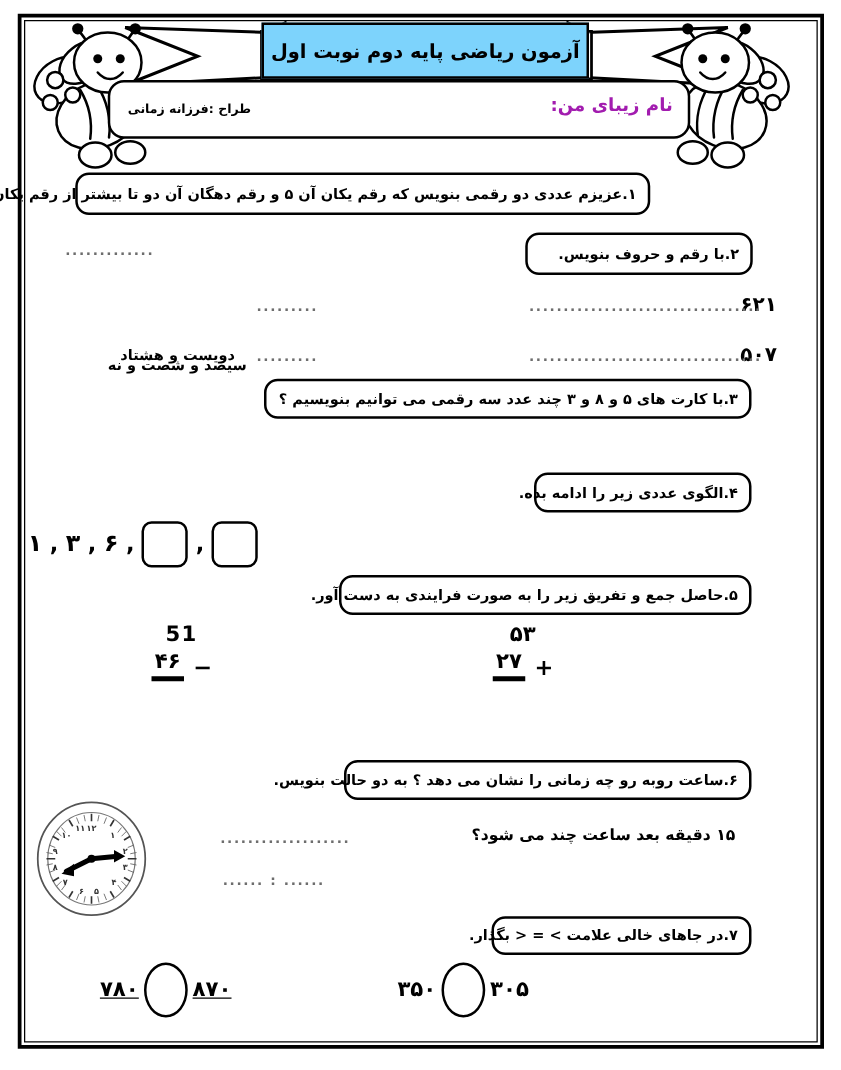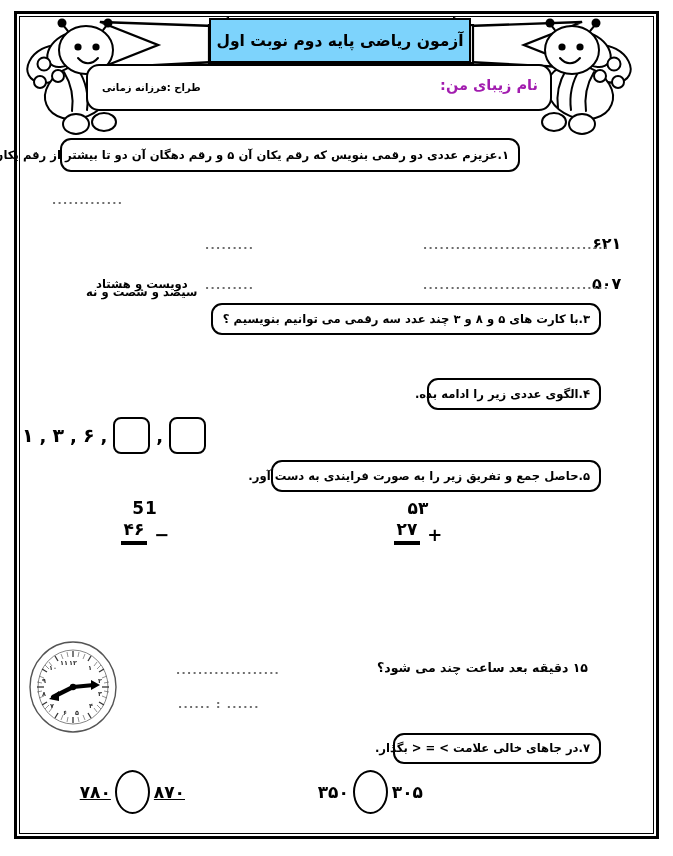--- a/index.html
+++ b/index.html
@@ -341,20 +341,23 @@
   <div class="name-bar">
     <span class="name-label">نام زیبای من:</span>
     <span class="designer-label">طراح :فرزانه زمانی</span>
   </div>
 
   <div class="q-box" style="left:60px; top:138px; width:460px; height:34px;">
     <span class="q-text">۱.عزیزم عددی دو رقمی بنویس که رقم یکان آن ۵ و رقم دهگان آن دو تا بیشتر از رقم یکان باشد.</span>
   </div>
   <span class="dots" style="left:52px; top:194px;">.............</span>
 
+  <div class="q-box" style="left:420px; top:186px; width:182px; height:34px;">
+    <span class="q-text">۲.با رقم و حروف بنویس.</span>
+  </div>
 
   <span class="abs-text num" style="left:592px; top:234px;">۶۲۱</span>
   <span class="dots" style="left:423px; top:239px;">..................................</span>
   <span class="dots" style="left:205px; top:239px;">.........</span>
   <span class="abs-text word" style="left:86px; top:237px;margin-top:48px;">سیصد و شصت و نه</span>
 
   <span class="abs-text num" style="left:592px; top:274px;">۵۰۷</span>
   <span class="dots" style="left:423px; top:279px;">..................................</span>
   <span class="dots" style="left:205px; top:279px;">.........</span>
   <span class="abs-text word" style="left:96px; top:277px;">دویست و هشتاد</span>
@@ -392,20 +395,23 @@
   </div>
 
   <div class="sum-block" style="left:97px; top:498px;">
     <div class="sum-top">51</div>
     <div class="sum-bottom-row">
       <span class="sum-op">−</span>
       <span class="sum-operand">۴۶</span>
     </div>
   </div>
 
+  <div class="q-box" style="left:275px; top:608px; width:326px; height:32px;">
+    <span class="q-text">۶.ساعت روبه رو چه زمانی را نشان می دهد ؟  به دو حالت بنویس.</span>
+  </div>
   <span class="abs-text word" style="right:85px; top:660px; font-size:12.5px;">۱۵ دقیقه بعد ساعت چند می شود؟</span>
 
   <div class="clock-wrap">
     <svg width="94" height="96" viewBox="0 0 94 96">
       <ellipse cx="47" cy="48" rx="43" ry="45" fill="#fff" stroke="#555" stroke-width="1.4"></ellipse>
       <ellipse cx="47" cy="48" rx="35" ry="37" fill="#fff" stroke="#777" stroke-width="0.9"></ellipse>
       <g stroke="#333" stroke-width="1.3">
         <line x1="47" y1="12" x2="47" y2="18"></line>
           <line x1="47" y1="78" x2="47" y2="84"></line>
         <line x1="11" y1="48" x2="18" y2="48"></line>

